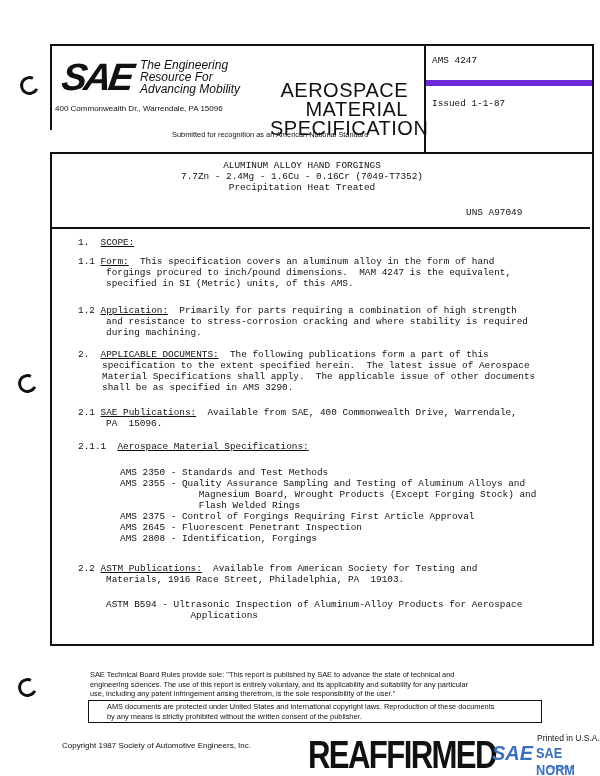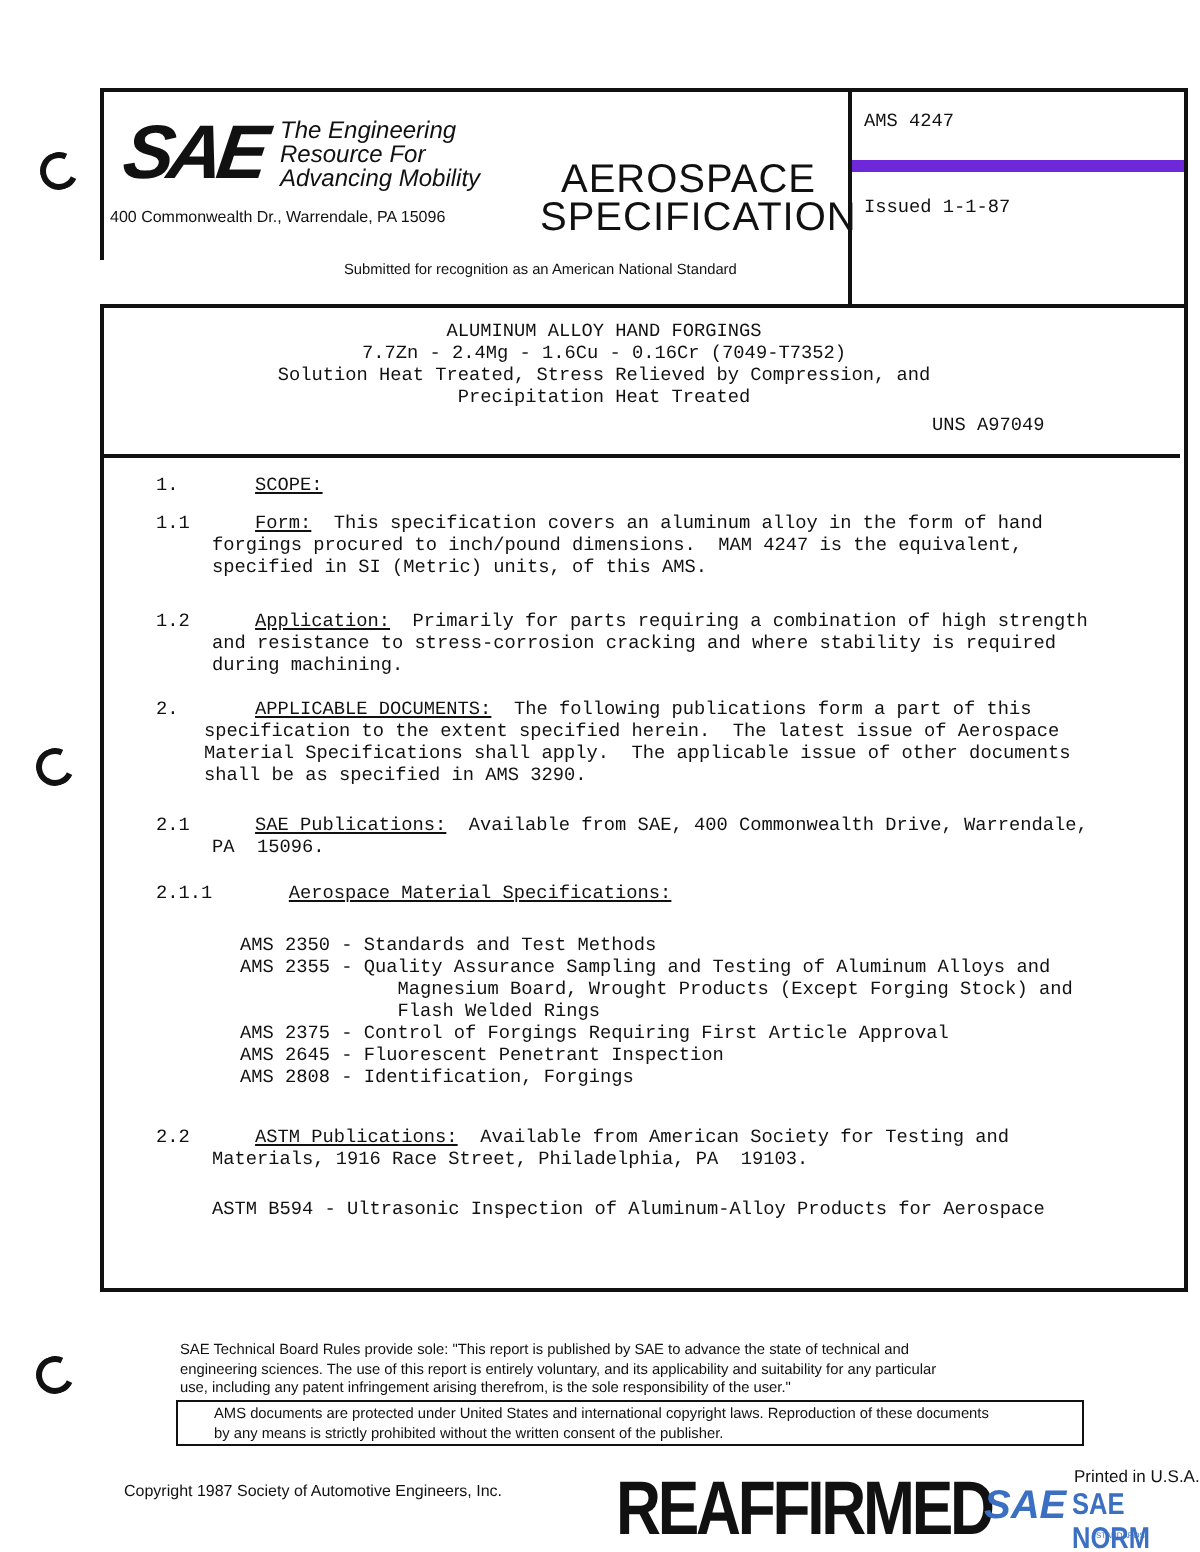--- a/index.html
+++ b/index.html
@@ -9,21 +9,21 @@
   .hole { position:absolute; width:13px; height:13px; border:3px solid #111; border-radius:50%; border-right-color:transparent; transform:rotate(-20deg); }
   .frame-top { left:50px; top:44px; width:374px; height:84px; border-top:2px solid #111; border-left:2px solid #111; }
   .rightbox { left:424px; top:44px; width:166px; height:108px; border:2px solid #111; border-bottom:none; }
   .rightbox .cell1 { height:34px; border-bottom:6px solid #6d28d9; }
   .mainframe { left:50px; top:152px; width:540px; height:490px; border:2px solid #111; }
   .divider { left:52px; top:227px; width:538px; height:0; border-top:2px solid #111; }
   .sae-logo { font-family:"Liberation Sans", sans-serif; font-weight:bold; font-style:italic; font-size:38px; letter-spacing:-3px; transform:skewX(-8deg); line-height:38px; }
   .tagline { font-style:italic; font-size:12px; line-height:12px; }
   .aero { font-size:20px; line-height:19px; text-align:right; letter-spacing:0.5px;margin-top:17px; }
   .small-sans { font-size:7.4px; line-height:9.6px; }
-  u { text-decoration:underline;margin-left:27px; }
+  u { text-decoration:underline; }
   .reaff { font-family:"Liberation Sans", sans-serif; font-weight:bold; font-size:38px; letter-spacing:-2px; transform:scaleX(0.82); transform-origin:left top; line-height:38px; }
 </style>
 </head>
 <body>
 
 <div class="hole" style="left:20px;top:76px;"></div>
 <div class="hole" style="left:18px;top:374px;"></div>
 <div class="hole" style="left:18px;top:678px;"></div>
 
 <div class="abs frame-top"></div>
@@ -31,39 +31,39 @@
 <div class="abs sae-logo" style="left:62px;top:58px;">SAE</div>
 <div class="abs tagline" style="left:140px;top:59px;">
   <div>The Engineering</div>
   <div>Resource For</div>
   <div>Advancing Mobility</div>
 </div>
 <div class="abs small-sans" style="left:55px;top:104px;font-size:8px;">400 Commonwealth Dr., Warrendale, PA 15096</div>
 
 <div class="abs aero" style="left:270px;top:64px;width:138px;">
   <div>AEROSPACE</div>
+  <div>MATERIAL</div>
   <div>SPECIFICATION</div>
 </div>
 
 <div class="abs small-sans" style="left:172px;top:130px;">Submitted for recognition as an American National Standard</div>
 
 <div class="abs rightbox">
   <div class="cell1">
     <div class="mono" style="padding:9px 0 0 6px;">AMS 4247</div>
   </div>
   <div class="mono" style="padding:12px 0 0 6px;">Issued 1-1-87</div>
 </div>
 
 <div class="abs mainframe"></div>
 <div class="abs divider"></div>
 
 <div class="abs" style="left:52px;top:160px;width:500px;text-align:center;">
   <div class="mono">ALUMINUM ALLOY HAND FORGINGS</div>
   <div class="mono">7.7Zn - 2.4Mg - 1.6Cu - 0.16Cr (7049-T7352)</div>
-  <div class="mono">Solution Heat Treated, Stress Relieved by Compression, and</div>
   <div class="mono">Precipitation Heat Treated</div>
 </div>
 <div class="abs mono" style="left:466px;top:207px;">UNS A97049</div>
 
 <div class="abs mono" style="left:78px;top:237px;"><span>1.</span>  <u>SCOPE:</u></div>
 
 <div class="abs mono" style="left:78px;top:256px;"><span>1.1</span> <u>Form:</u><span>  This specification covers an aluminum alloy in the form of hand</span></div>
 <div class="abs mono" style="left:106px;top:267px;">forgings procured to inch/pound dimensions.  MAM 4247 is the equivalent,</div>
 <div class="abs mono" style="left:106px;top:278px;">specified in SI (Metric) units, of this AMS.</div>
 
@@ -89,20 +89,21 @@
   <div class="mono">AMS 2375 - Control of Forgings Requiring First Article Approval</div>
   <div class="mono">AMS 2645 - Fluorescent Penetrant Inspection</div>
   <div class="mono">AMS 2808 - Identification, Forgings</div>
 </div>
 
 <div class="abs mono" style="left:78px;top:563px;"><span>2.2</span> <u>ASTM Publications:</u><span>  Available from American Society for Testing and</span></div>
 <div class="abs mono" style="left:106px;top:574px;">Materials, 1916 Race Street, Philadelphia, PA  19103.</div>
 
 <div class="abs" style="left:106px;top:599px;">
   <div class="mono">ASTM B594 - Ultrasonic Inspection of Aluminum-Alloy Products for Aerospace</div>
+  <div class="mono">               Applications</div>
 </div>
 
 <div class="abs small-sans" style="left:90px;top:670px;">
   <div>SAE Technical Board Rules provide sole: "This report is published by SAE to advance the state of technical and</div>
   <div>engineering sciences. The use of this report is entirely voluntary, and its applicability and suitability for any particular</div>
   <div>use, including any patent infringement arising therefrom, is the sole responsibility of the user."</div>
 </div>
 <div class="abs small-sans" style="left:88px;top:700px;width:434px;height:20px;border:1px solid #111;padding:1px 0 0 18px;">
   <div>AMS documents are protected under United States and international copyright laws. Reproduction of these documents</div>
   <div>by any means is strictly prohibited without the written consent of the publisher.</div>

